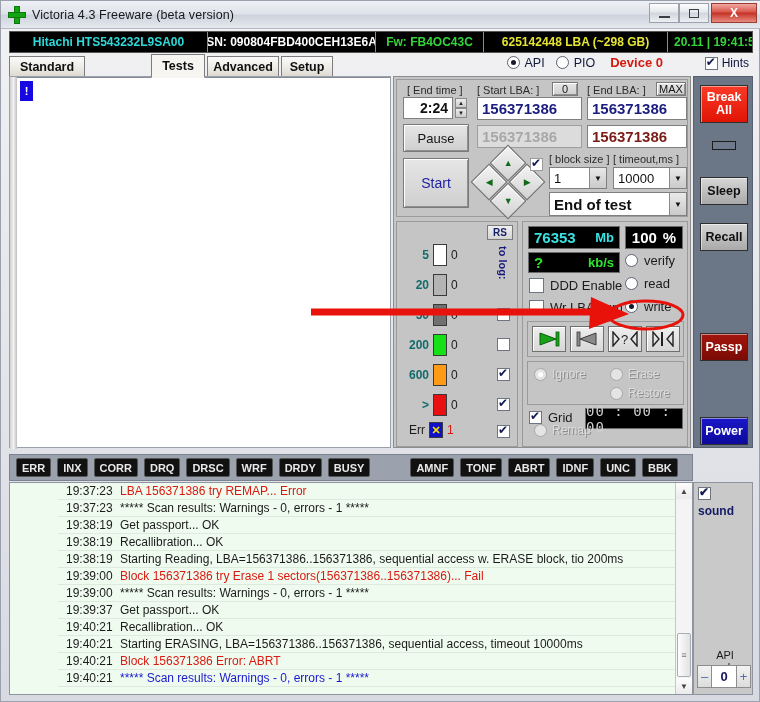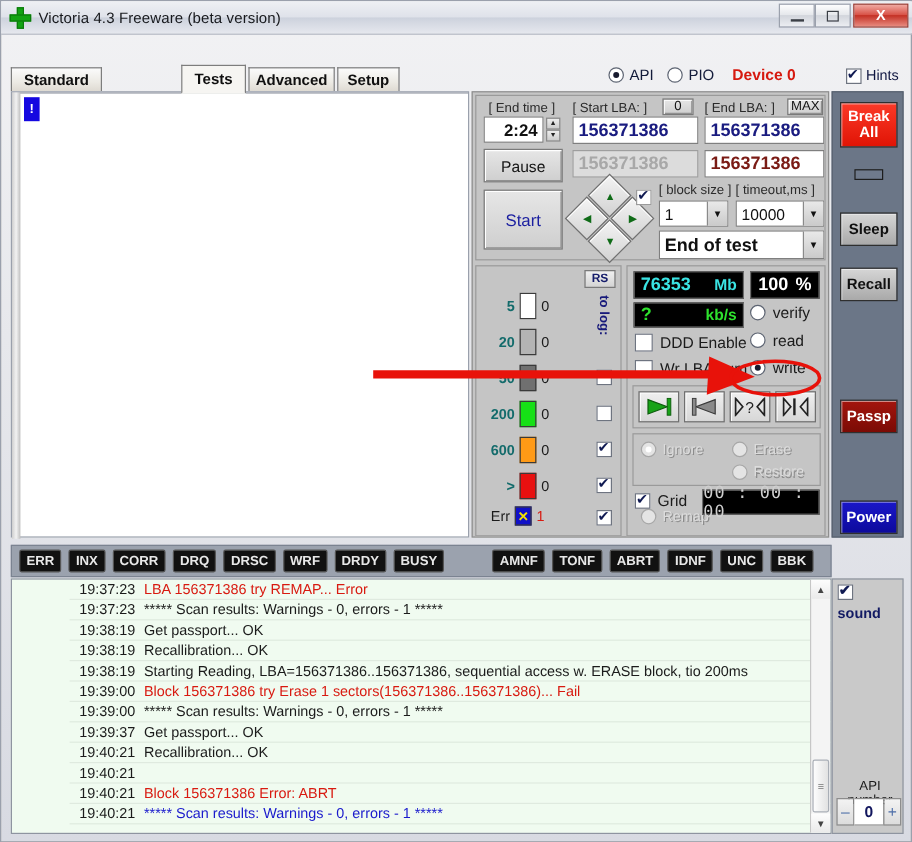--- a/index.html
+++ b/index.html
@@ -357,20 +357,27 @@
       <div class="win-btn">
           <span class="minglyph"></span>
         </div>
       <div class="win-btn">
           <span class="maxglyph"></span>
         </div>
       <div class="win-btn close">X</div>
     </div>
   </div>
 
+  <div class="infobar">
+    <div class="infocell c-model">Hitachi HTS543232L9SA00</div>
+    <div class="infocell c-sn">SN: 090804FBD400CEH13E6A</div>
+    <div class="infocell c-fw">Fw: FB4OC43C</div>
+    <div class="infocell c-lba">625142448 LBA (~298 GB)</div>
+    <div class="infocell c-time">20.11 | 19:41:5</div>
+  </div>
 
   <div class="tabstrip">
     <div class="tab" style="left:0px;   width:76px;">Standard</div>
     <div class="tab" style="left:78px;  width:62px;margin-top:48px;">SMART</div>
     <div class="tab active" style="left:142px; width:54px;">Tests</div>
     <div class="tab" style="left:198px; width:72px;">Advanced</div>
     <div class="tab" style="left:272px; width:52px;">Setup</div>
 
     <div class="radiogroup-top">
       <span class="radio on"></span>
@@ -645,20 +652,21 @@
     <div class="logrow">
         <span class="logtime">19:39:37</span>
         <span class="logmsg m-black">Get passport... OK</span>
       </div>
     <div class="logrow">
         <span class="logtime">19:40:21</span>
         <span class="logmsg m-black">Recallibration... OK</span>
       </div>
     <div class="logrow">
         <span class="logtime">19:40:21</span>
+        <span class="logmsg m-black">Starting ERASING, LBA=156371386..156371386, sequential access, timeout 10000ms</span>
       </div>
     <div class="logrow">
         <span class="logtime">19:40:21</span>
         <span class="logmsg m-red">Block 156371386 Error: ABRT</span>
       </div>
     <div class="logrow">
         <span class="logtime">19:40:21</span>
         <span class="logmsg m-blue">***** Scan results: Warnings - 0, errors - 1 *****</span>
       </div>
 

